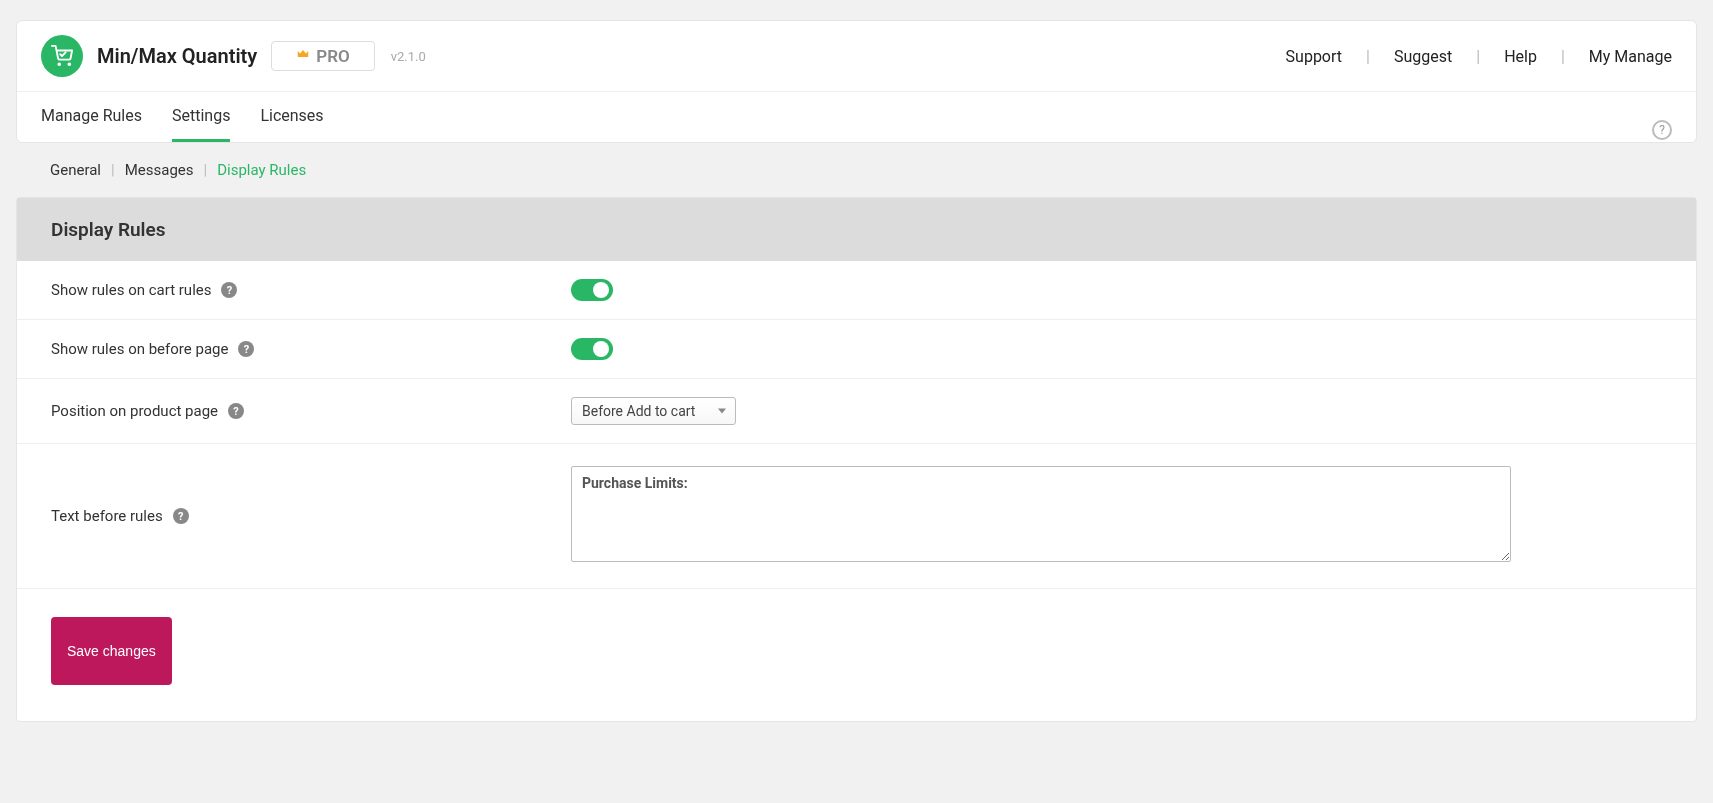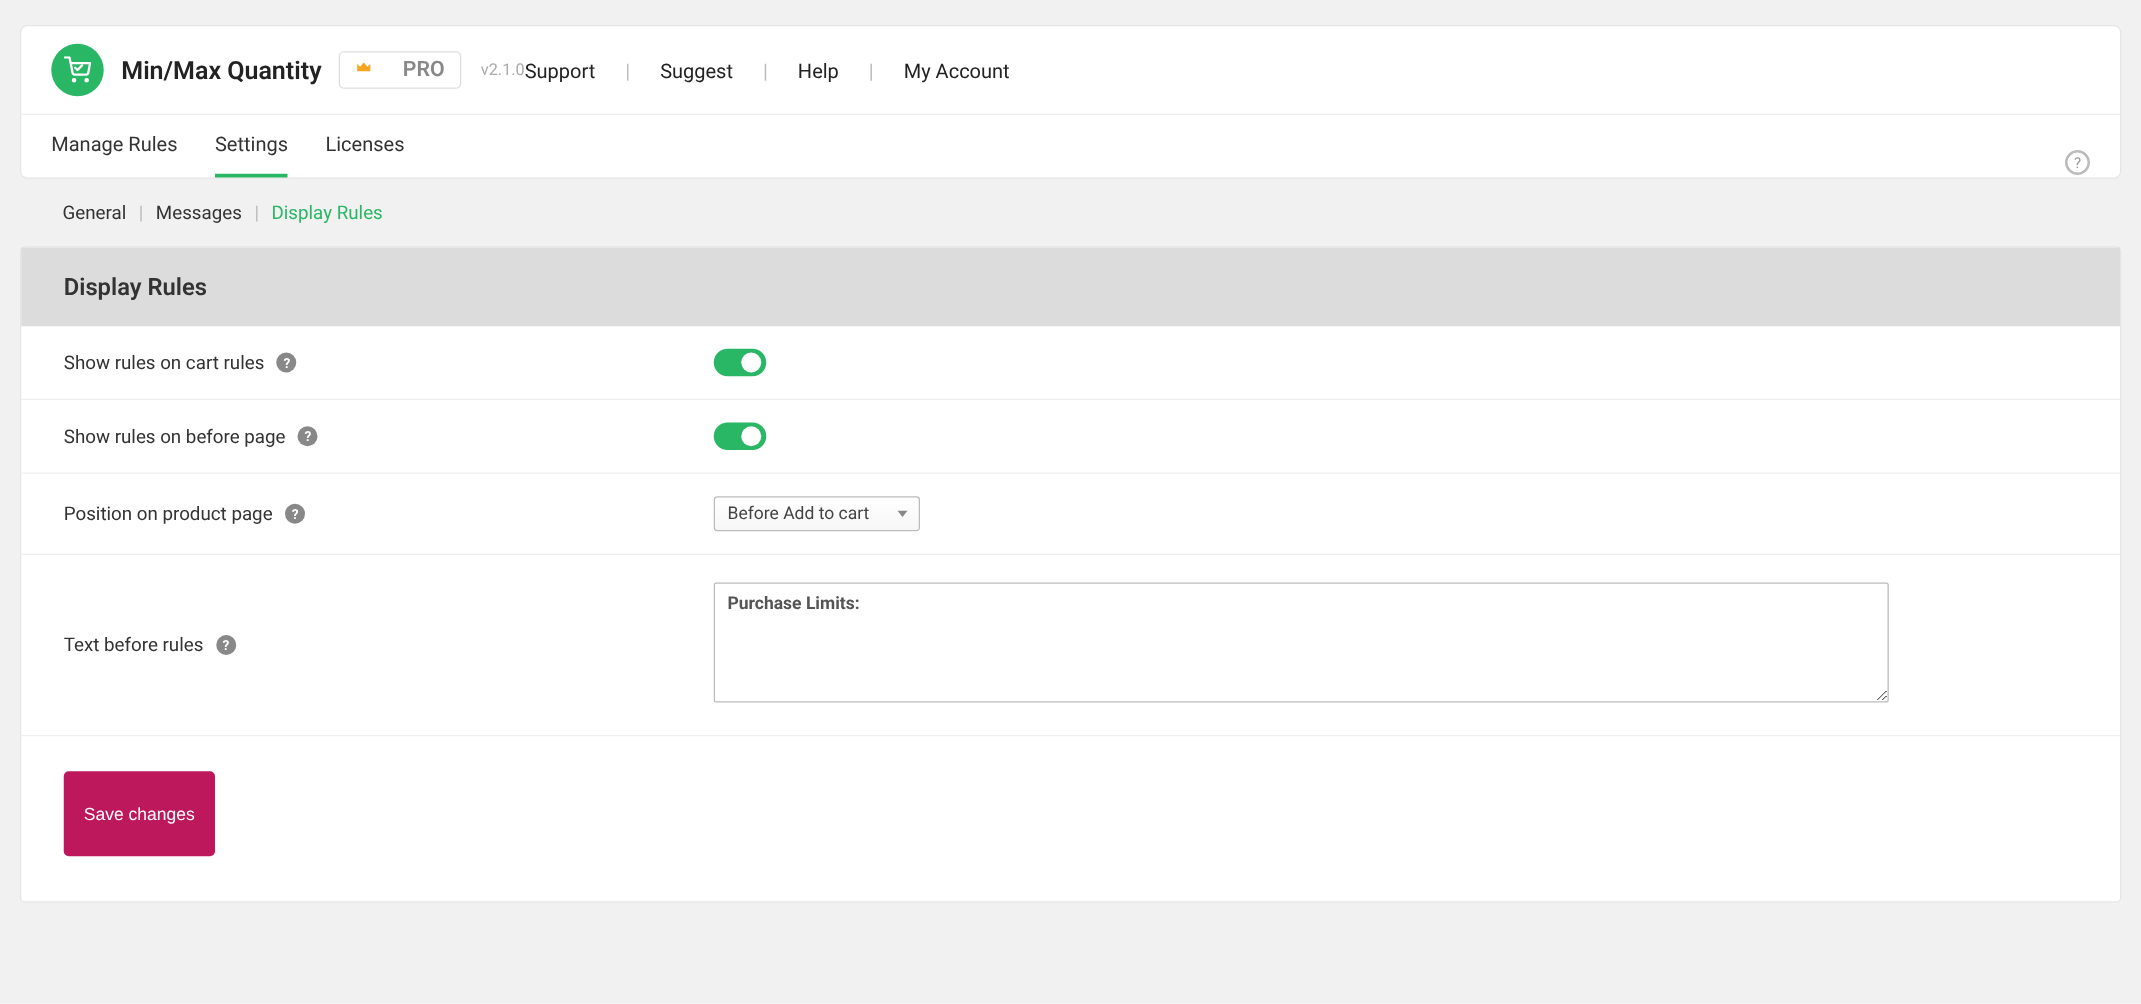--- a/index.html
+++ b/index.html
@@ -13,21 +13,21 @@
     padding: 20px 16px;
   }
   .panel {
     background: #fff;
     border: 1px solid #e5e5e5;
     border-radius: 6px;
   }
   .header {
     display: flex;
     align-items: center;
-    justify-content: flex-start;
+    justify-content: space-between;
     padding: 14px 24px;
     border-bottom: 1px solid #eee;
   }
   .header-left {
     display: flex;
     align-items: center;
     gap: 14px;
   }
   .logo {
     width: 42px;
@@ -40,24 +40,24 @@
     color: #fff;
   }
   .app-title {
     font-weight: 600;
     font-size: 20px;
     color: #222;
   }
   .pro-badge {
     border: 1px solid #ddd;
     border-radius: 4px;
-    padding: 4px 12px;
-    display: flex;
-    align-items: center;
-    gap: 24px;
+    padding: 4px 24px;
+    display: flex;
+    align-items: center;
+    gap: 6px;
     font-weight: 600;
     color: #888;
     font-size: 17px;
   }
   .crown {
     color: #f5a623;
     font-size: 15px;
   }
   .version {
     color: #aaa;
@@ -274,21 +274,21 @@
         </div>
         <span class="version">v2.1.0</span>
       </div>
       <div class="header-right">
         <a>Support</a>
         <span class="sep">|</span>
         <a>Suggest</a>
         <span class="sep">|</span>
         <a>Help</a>
         <span class="sep">|</span>
-        <a>My Account</a>
+        <a>My Manage</a>
       </div>
     </div>
     <div class="tabs">
       <div class="tab">Manage Rules</div>
       <div class="tab active">Settings</div>
       <div class="tab">Licenses</div>
       <div class="tab-help">?</div>
     </div>
   </div>
 

